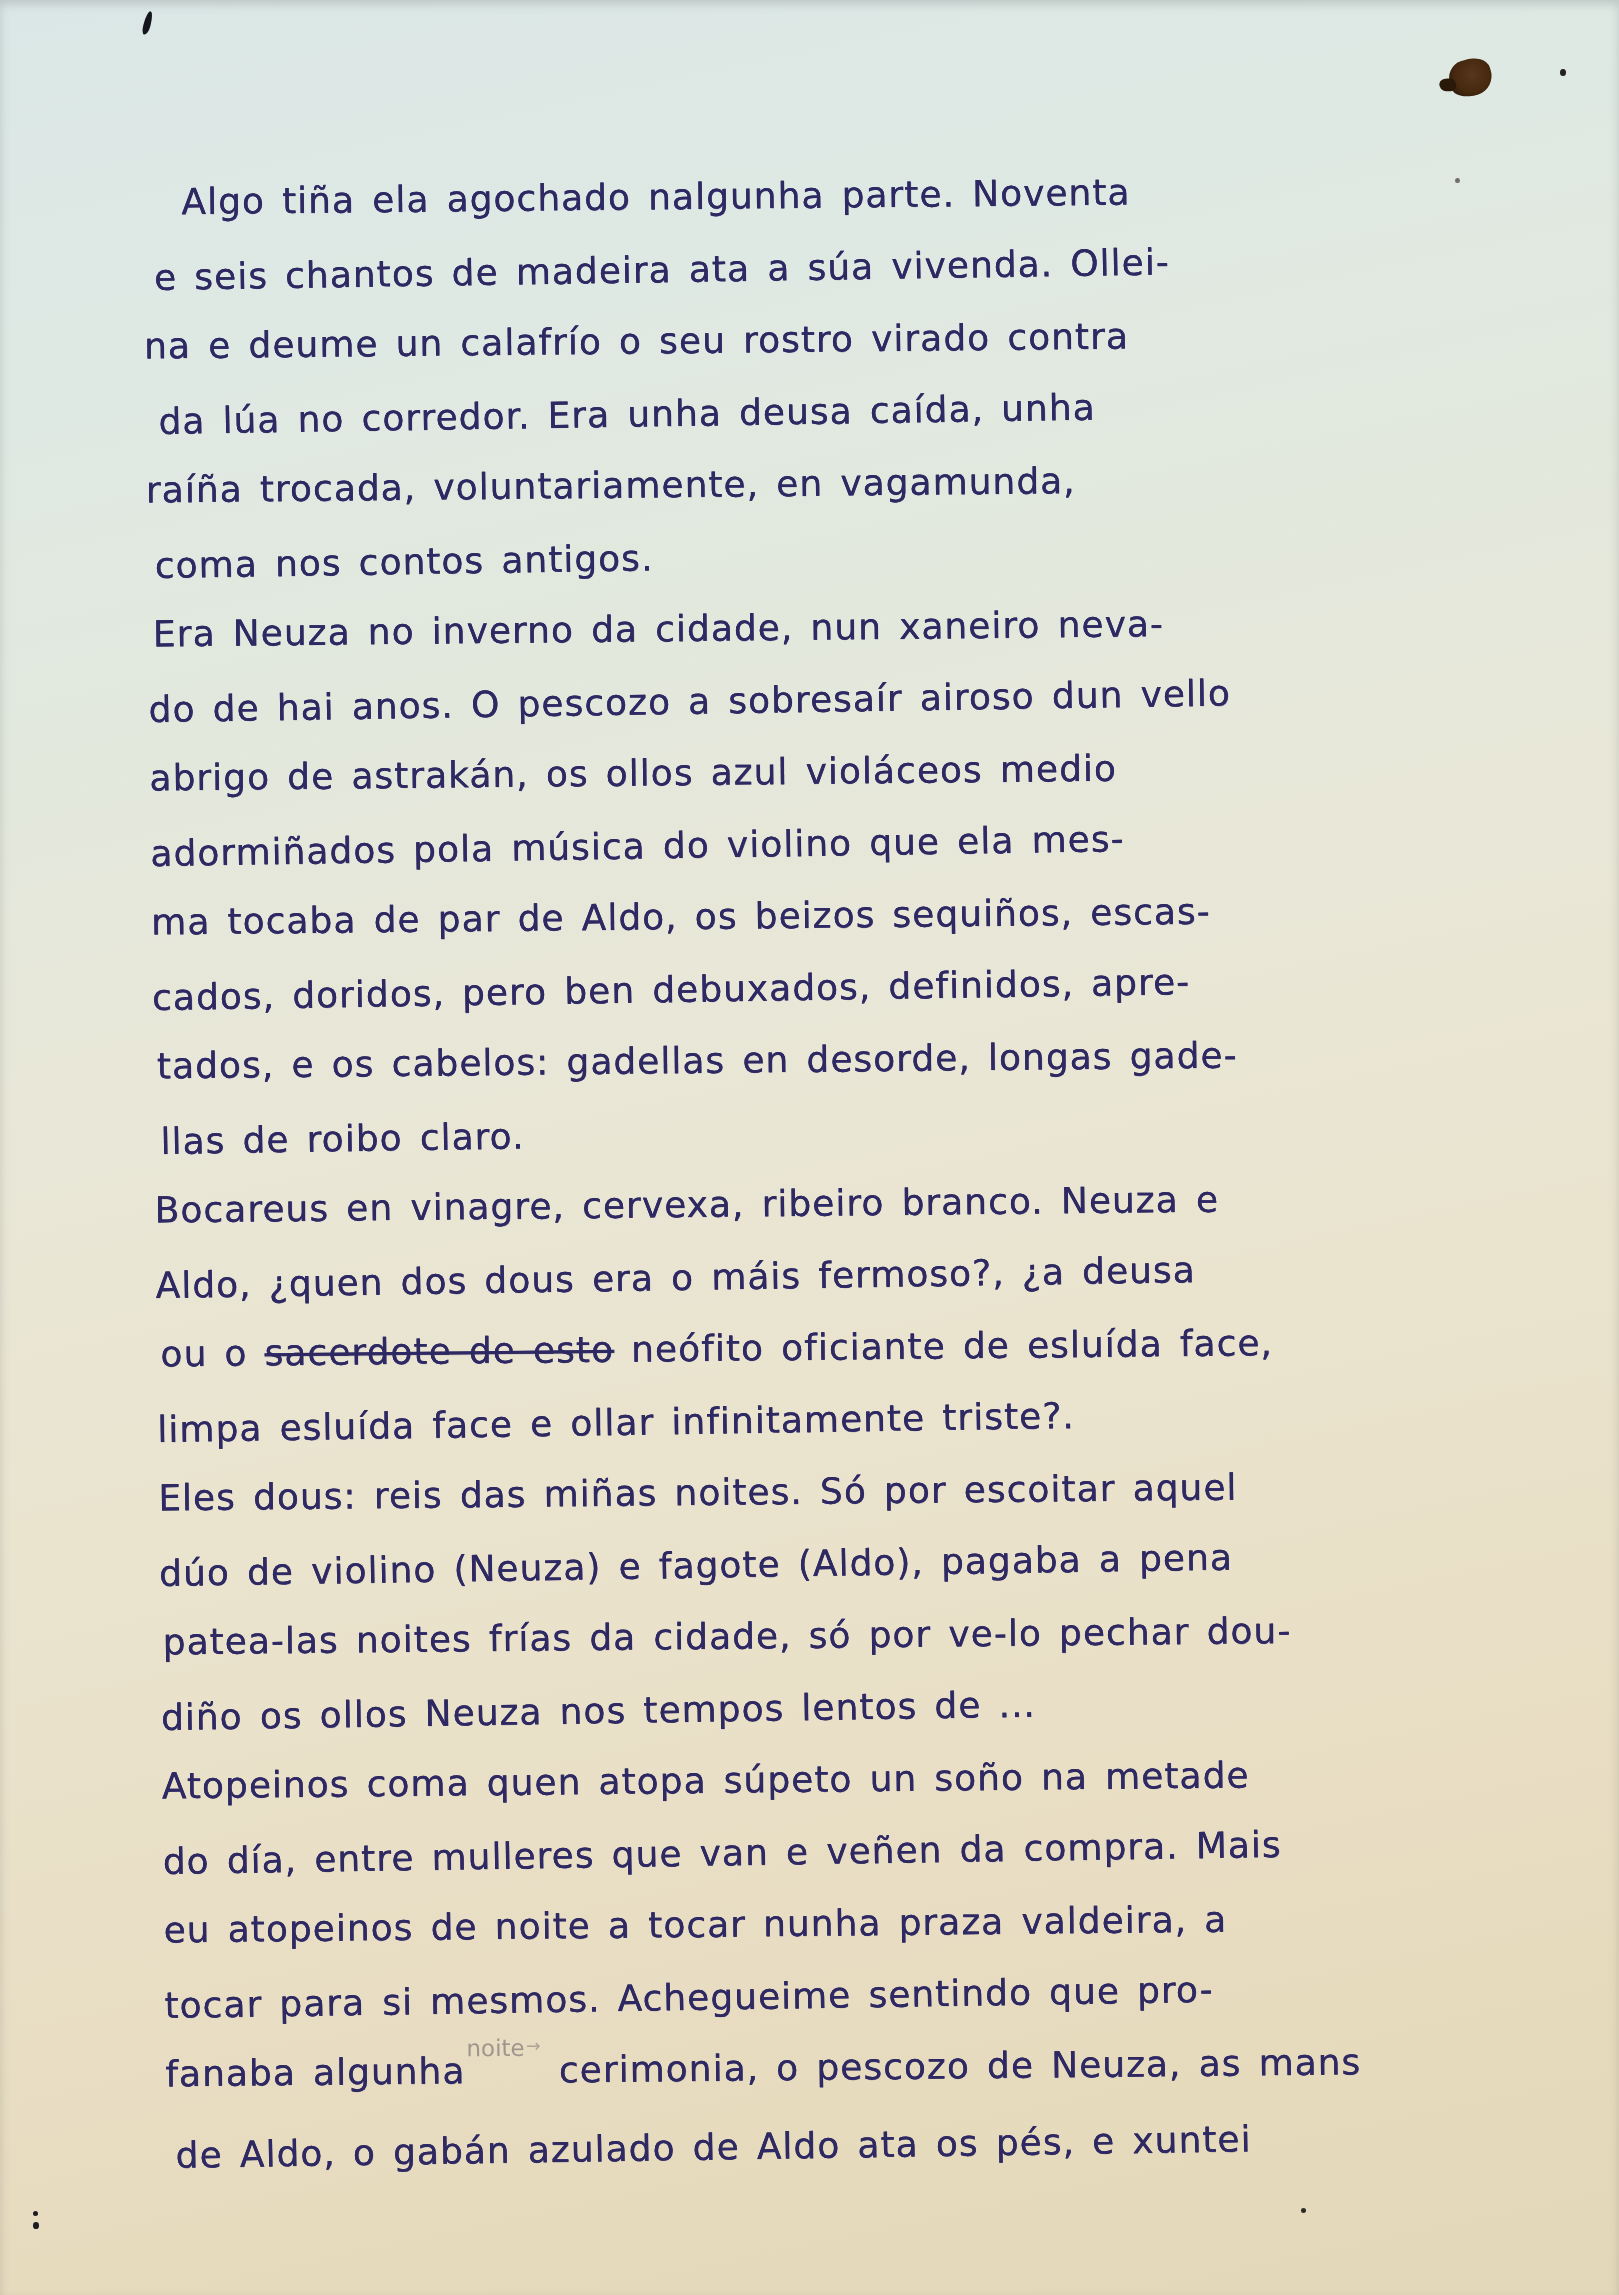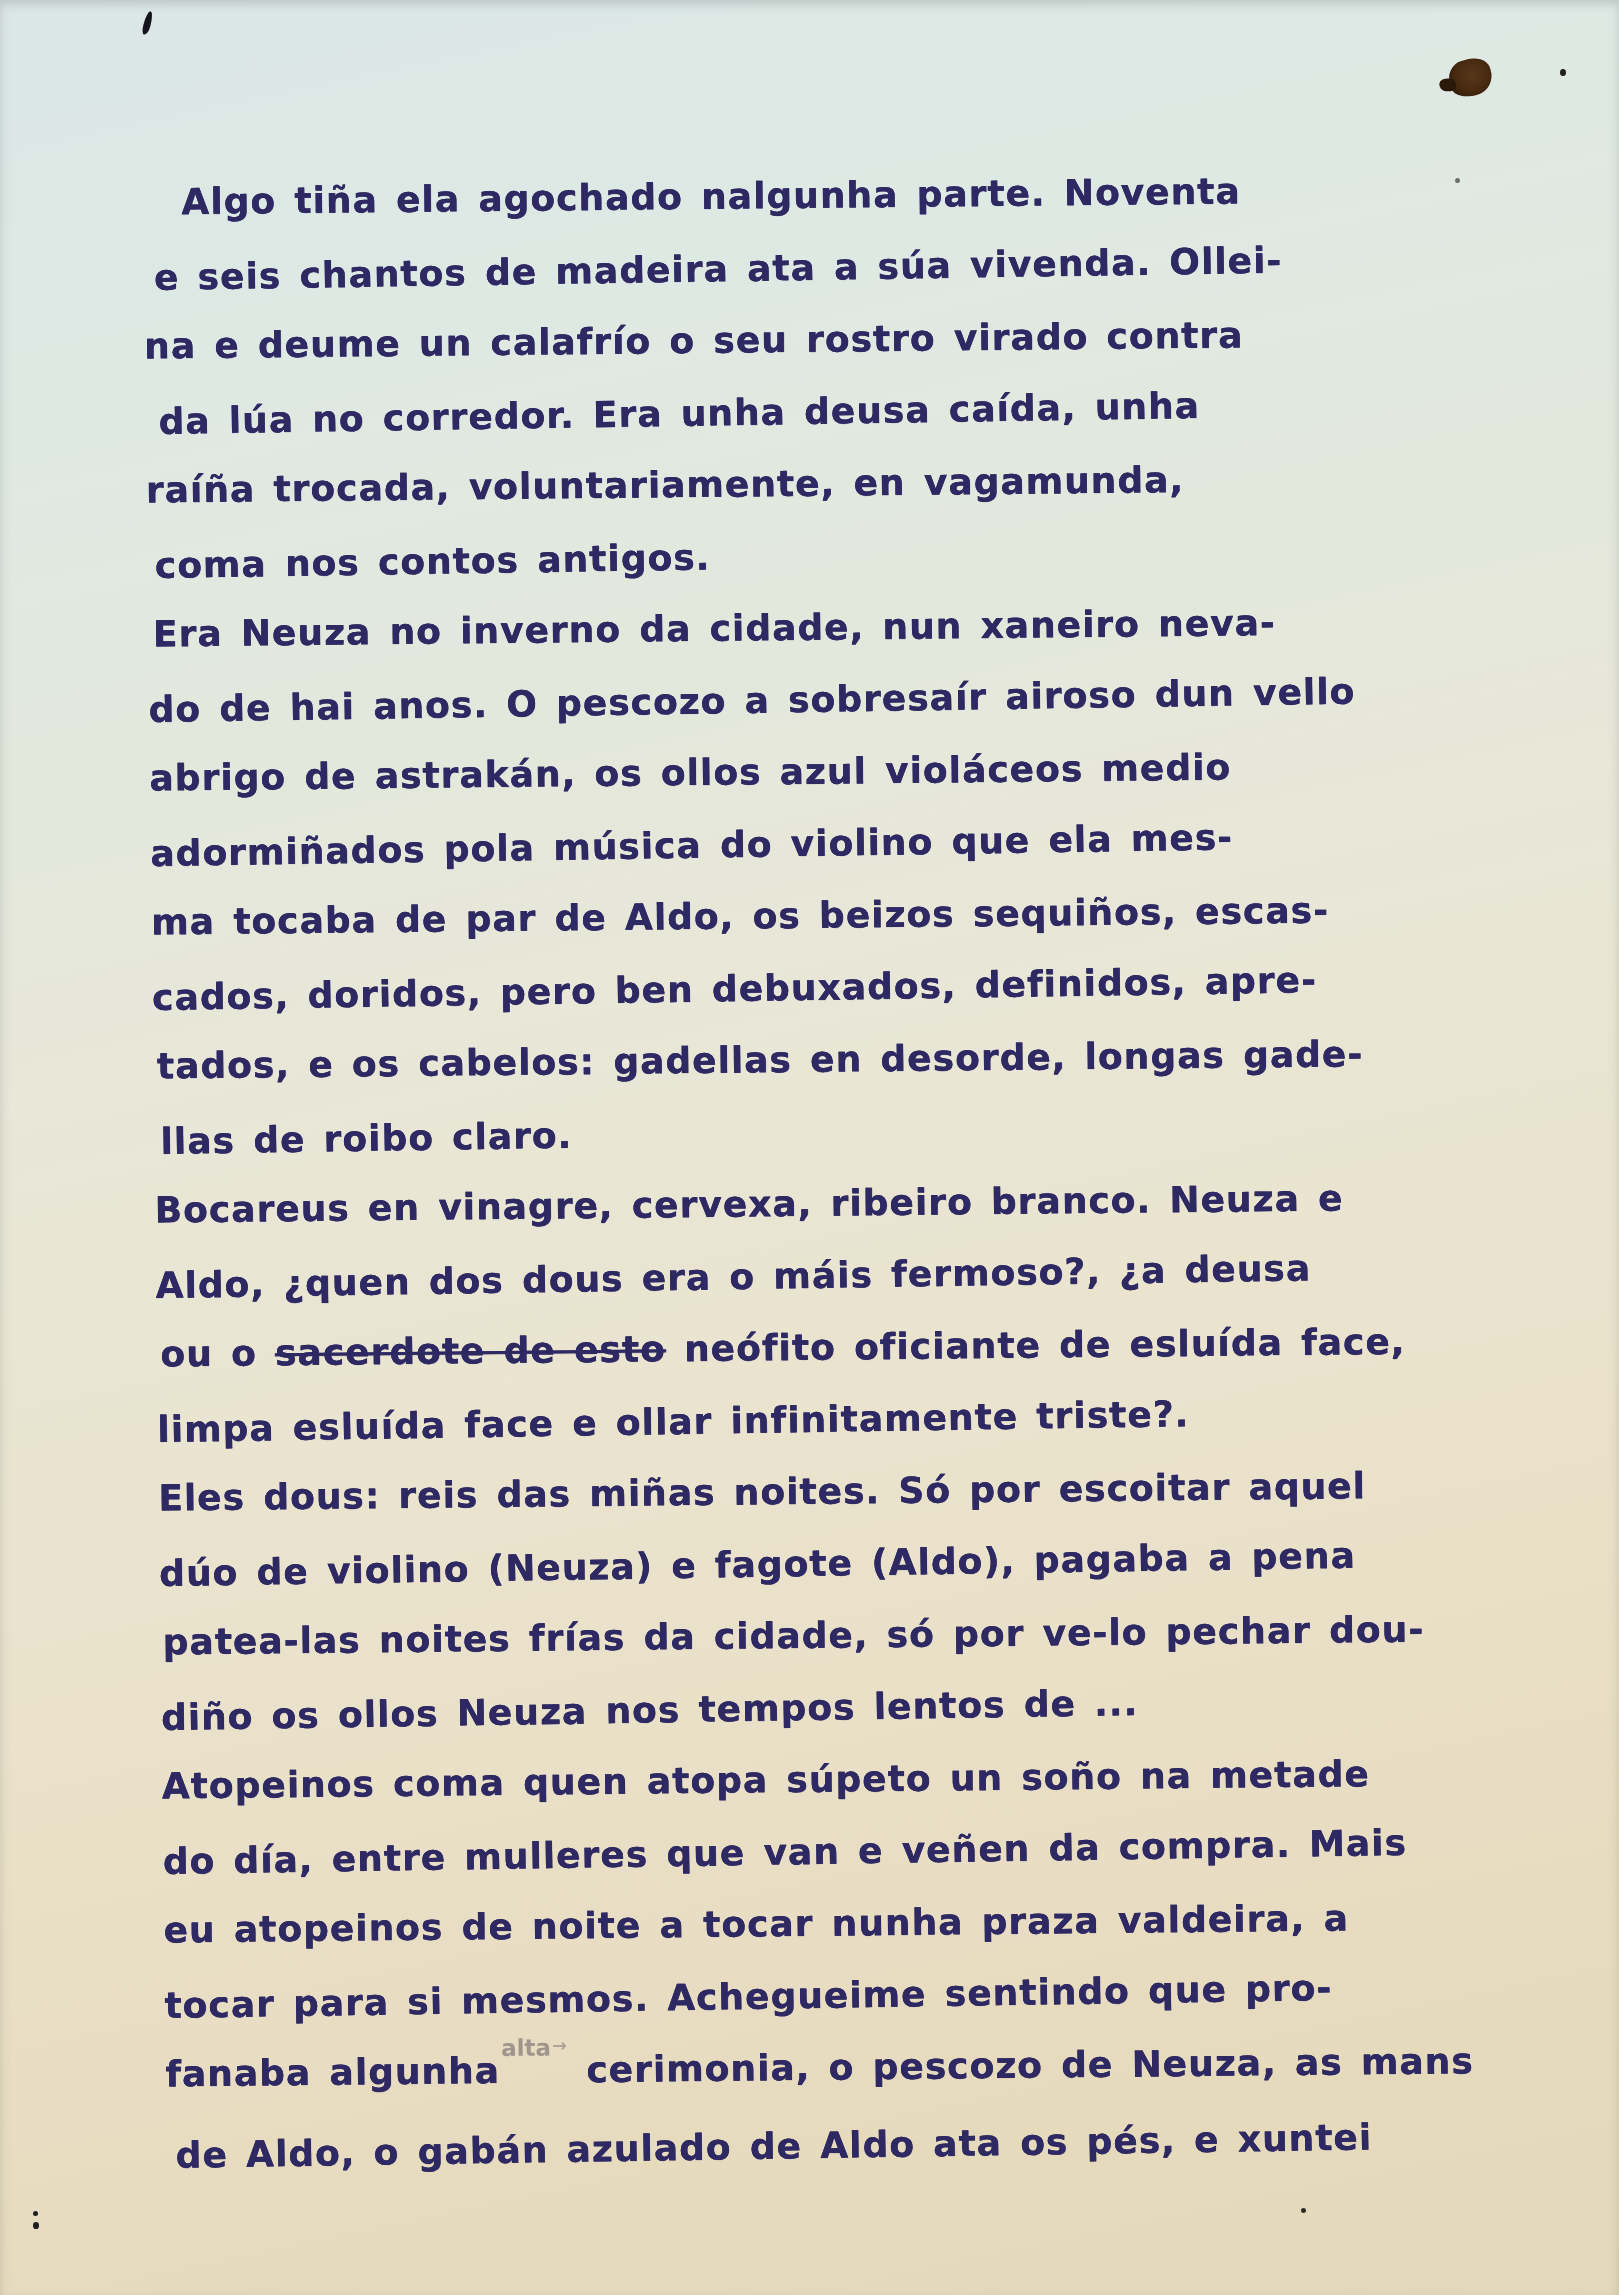--- a/index.html
+++ b/index.html
@@ -14,21 +14,20 @@
       linear-gradient(168deg,
         #dbe7e6 0%,
         #dee9e4 14%,
         #e2e8dd 28%,
         #e8e7d8 42%,
         #eae4cf 58%,
         #e9dfc6 74%,
         #e6dabc 90%,
         #e4d8ba 100%);
     box-shadow:inset 0 4px 9.4px rgba(90,100,100,.25);
-    font-weight:bold;
   }
   .text-block{
     position:absolute;
     left:142px;top:168px;right:100px;
     transform:rotate(-0.7deg);
     transform-origin:left top;
   }
   .line{
     line-height:72px;
     font-size:36px;
@@ -136,18 +135,18 @@
     <div class="line">limpa esluída face e ollar infinitamente triste?.</div>
     <div class="line">Eles dous: reis das miñas noites. Só por escoitar aquel</div>
     <div class="line">dúo de violino (Neuza) e fagote (Aldo), pagaba a pena</div>
     <div class="line">patea-las noites frías da cidade, só por ve-lo pechar dou-</div>
     <div class="line">diño os ollos Neuza nos tempos lentos de ...</div>
     <div class="line">Atopeinos coma quen atopa súpeto un soño na metade</div>
     <div class="line">do día, entre mulleres que van e veñen da compra. Mais</div>
     <div class="line">eu atopeinos de noite a tocar nunha praza valdeira, a</div>
     <div class="line">tocar para si mesmos. Achegueime sentindo que pro-</div>
     <div class="line">
-      <span>fanaba algunha</span><span class="inserted">alta</span><span class="insert-arrow">→</span><span> cerimonia, o pescozo de Neuza, as mans</span>
+      <span>fanaba algunha</span><span class="inserted">noite</span><span class="insert-arrow">→</span><span> cerimonia, o pescozo de Neuza, as mans</span>
     </div>
     <div class="line">de Aldo, o gabán azulado de Aldo ata os pés, e xuntei</div>
   </div>
 </div>
 
 
 </body></html>

